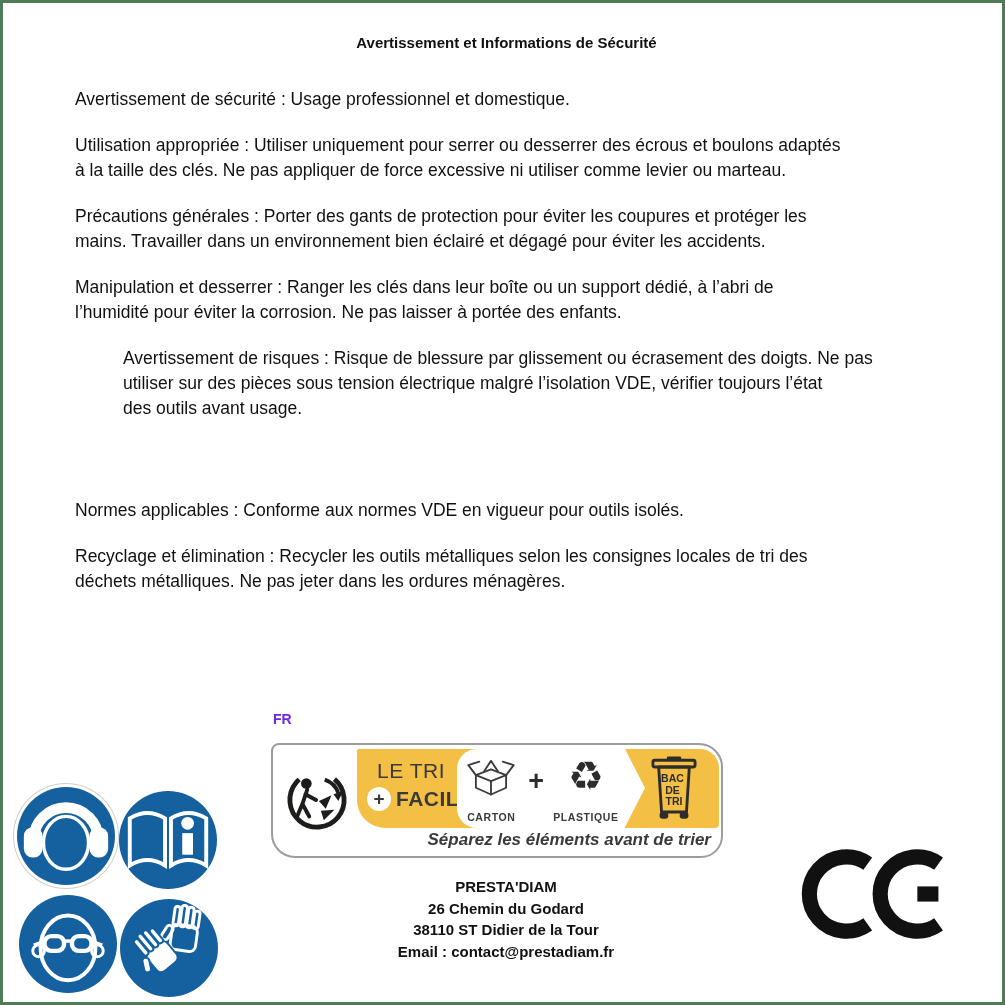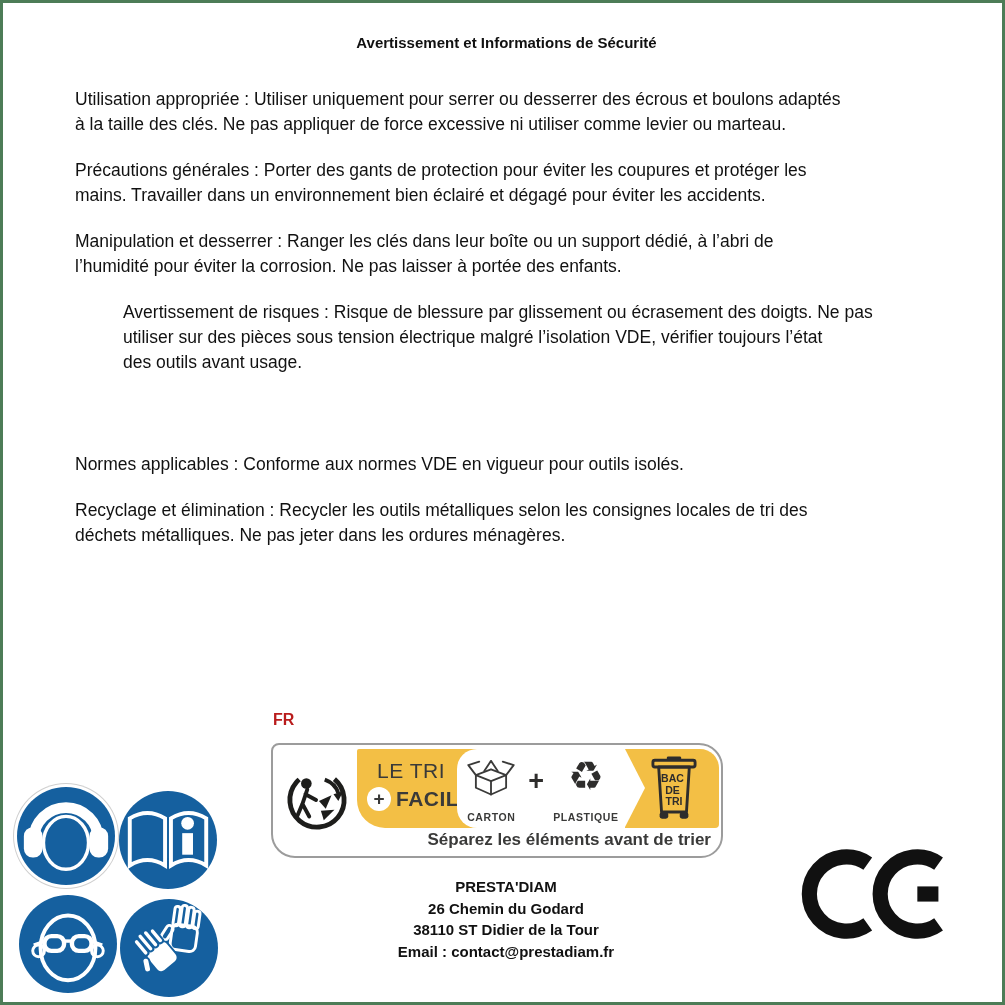--- a/index.html
+++ b/index.html
@@ -22,21 +22,21 @@
   
   .picto{position:absolute;width:98px;height:98px;border-radius:50%;background:#15609f;}
   .picto svg{width:100%;height:100%;display:block;}
   .picto.ring{box-shadow:0 0 0 3px #fff,0 0 0 4px #cfcfcf;}
   #picto-ear{left:14px;top:784px;}
   #picto-manual{left:116px;top:788px;}
   #picto-eye{left:16px;top:892px;}
   #picto-gloves{left:117px;top:896px;}
 
   
-  .fr-code{position:absolute;left:270px;top:708px;font-size:16px;font-weight:bold;color:#b91c1c;}
+  .fr-code{position:absolute;left:270px;top:708px;font-size:14px;font-weight:bold;color:#6d28d9;}
   .tri-label{
     position:absolute;left:268px;top:740px;width:452px;height:115px;box-sizing:border-box;
     background:#fff;border:2px solid #9c9c9c;border-radius:8px 24px 22px 24px;
   }
   .tri-band{
     position:absolute;left:84px;top:4px;right:2px;height:79px;
     background:#f3bf45;border-radius:2px 19px 4px 28px;
   }
   .triman{position:absolute;left:13px;top:23px;width:62px;height:64px;}
   .tri-headline{position:absolute;left:94px;top:14px;color:#3a3a39;}
@@ -57,39 +57,40 @@
     border-top:39.5px solid transparent;border-bottom:39.5px solid transparent;
     border-left:20px solid #fff;
   }
   .mat{display:flex;flex-direction:column;align-items:center;}
   .mat .cap{font-size:10.5px;font-weight:bold;letter-spacing:.6px;color:#3a3a39;margin-top:14px;}
   .mat-plus{font-size:27px;font-weight:900;color:#2e2d2c;margin-bottom:14px;}
   .recycle-glyph{font-size:40px;line-height:42px;color:#2e2d2c;}
   .bin{position:absolute;left:378px;top:11px;width:46px;height:66px;}
   .tri-tagline{
     position:absolute;right:10px;bottom:6px;
-    font-size:17px;font-weight:bold;color:#3a3a39;
+    font-size:17px;font-style:italic;font-weight:bold;color:#3a3a39;
   }
 
   
   .address{
     position:absolute;left:253px;top:873px;width:500px;text-align:center;
     font-size:15px;font-weight:bold;line-height:21.5px;color:#111;
   }
   
   .ce{position:absolute;left:798px;top:844px;width:145px;height:94px;}
 </style>
 </head>
 <body>
 
 <div class="page">
 
   <h1 class="title">Avertissement et Informations de Sécurité</h1>
 
   <div class="content">
+    <p>Avertissement de sécurité : Usage professionnel et domestique.</p>
     <p>Utilisation appropriée : Utiliser uniquement pour serrer ou desserrer des écrous et boulons adaptés
 à la taille des clés. Ne pas appliquer de force excessive ni utiliser comme levier ou marteau.</p>
     <p>Précautions générales : Porter des gants de protection pour éviter les coupures et protéger les
 mains. Travailler dans un environnement bien éclairé et dégagé pour éviter les accidents.</p>
     <p>Manipulation et desserrer : Ranger les clés dans leur boîte ou un support dédié, à l’abri de
 l’humidité pour éviter la corrosion. Ne pas laisser à portée des enfants.</p>
     <p class="gap-after">Avertissement de risques : Risque de blessure par glissement ou écrasement des doigts. Ne pas
 utiliser sur des pièces sous tension électrique malgré l’isolation VDE, vérifier toujours l’état
 des outils avant usage.</p>
     <p>Normes applicables : Conforme aux normes VDE en vigueur pour outils isolés.</p>

